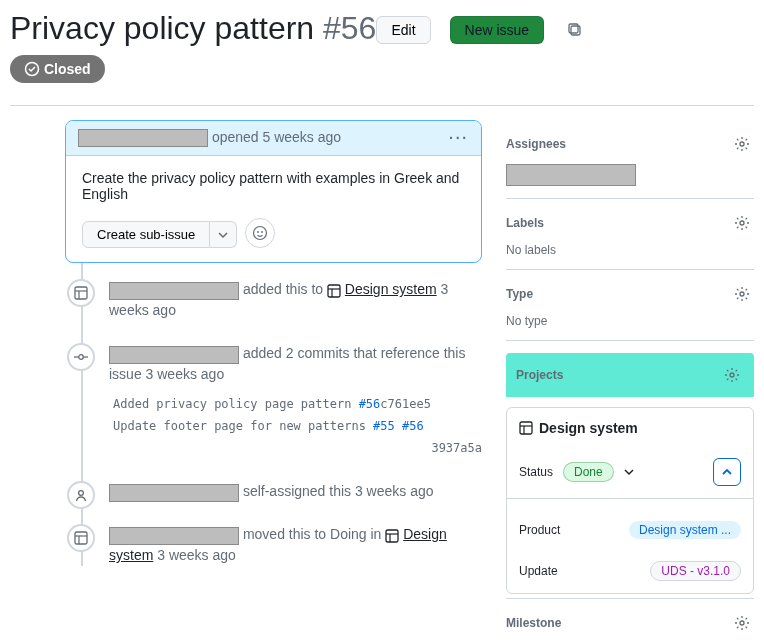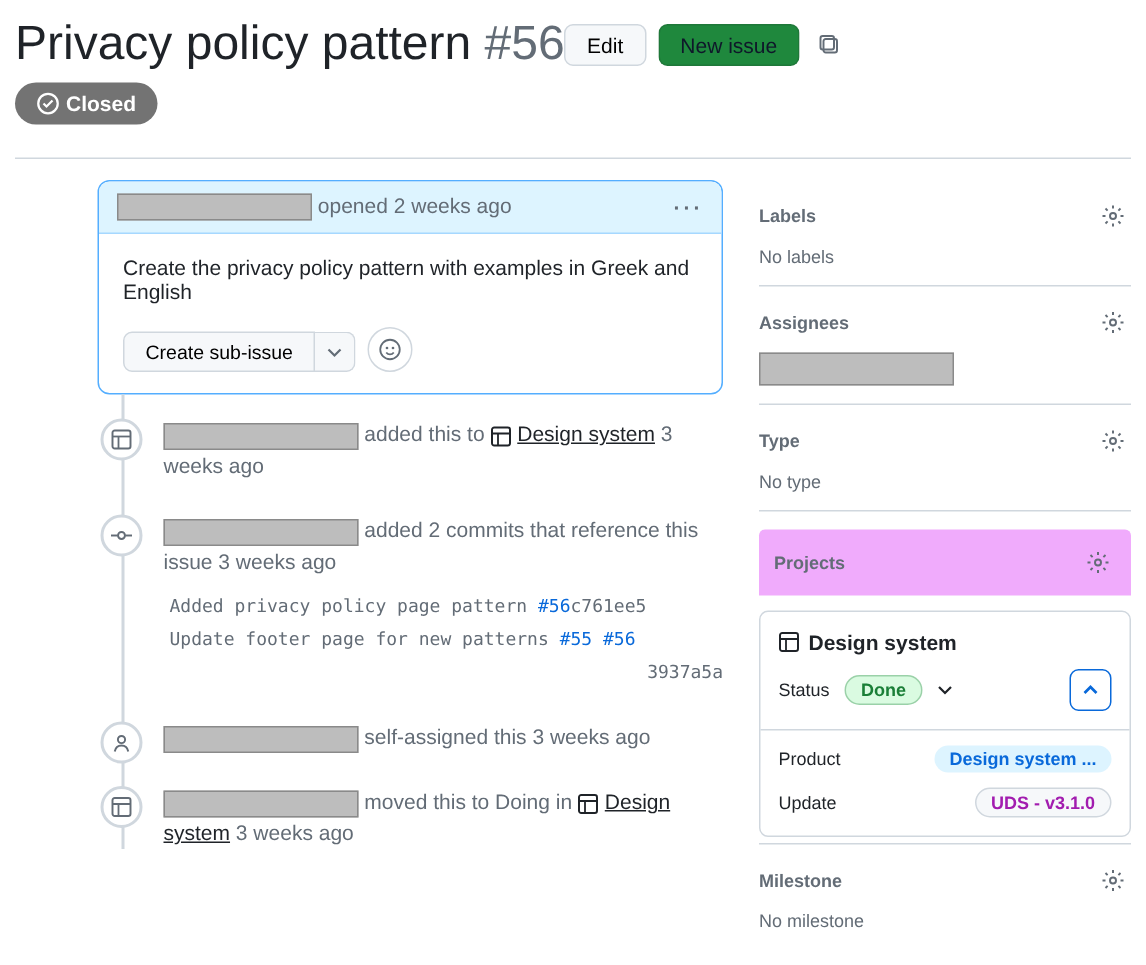--- a/index.html
+++ b/index.html
@@ -18,21 +18,21 @@
   }
   .title-wrap h1 {
     font-size: 32px;
     font-weight: 400;
     margin: 0 0 8px 0;
   }
   .title-wrap .num { color: #636c76; }
   .header-actions {
     display: flex;
     align-items: center;
-    gap: 8px;
+    gap: 19px;
     padding-top: 6px;
   }
   .btn {
     padding: 5px 14px;
     border-radius: 6px;
     font-size: 14px;
     font-weight: 500;
     cursor: pointer;
     border: 1px solid #d0d7de;
     background: #f6f8fa;
@@ -176,39 +176,39 @@
     margin-bottom: 8px;
   }
   .side-val { font-size: 12px; color: #636c76; }
   .proj-card {
     border: 1px solid #d0d7de;
     border-radius: 6px;
     padding: 12px;
     position: relative;
   }
   .proj-name { font-weight:600; font-size:14px; display:flex; align-items:center; gap:6px; }
-  .proj-row { display:flex; align-items:center; justify-content:space-between; margin-top:10px; font-size:12px;}
+  .proj-row { display:flex; align-items:center; justify-content:space-between; margin-top:22px; font-size:12px;}
   .pill {
     display:inline-flex; align-items:center;
     padding: 2px 10px;
     border-radius: 999px;
     font-size: 12px;
-    font-weight: 700;
+    font-weight: 400;
   }
   .pill-done { background:#dafbe1; color:#1a7f37; border:1px solid #1a7f3755;}
   .pill-blue { background:#ddf4ff; color:#0969da; }
   .pill-gray { background:#f6f8fa; color:#a21caf; border:1px solid #d0d7de;}
   .collapse-btn {
     width:28px; height:28px; border:1px solid #0969da; border-radius:6px; background:#fff;
     display:inline-flex; align-items:center; justify-content:center; cursor:pointer; color:#0969da;
   }
   .kebab { letter-spacing:2px; font-weight:bold; cursor:pointer;}
   svg { display:block; }
   .proj-section { padding-bottom: 4px; }
-  .proj-section .side-head { background:#f0abfc; padding:10px; margin:0 0 10px 0; border-radius:4px 4px 0 0;}
+  .proj-section .side-head { background:#5eead4; padding:10px; margin:0 0 10px 0; border-radius:4px 4px 0 0;}
 </style>
 </head>
 <body>
 
 <div class="header">
   <div class="title-wrap">
     <h1>
       <span>Privacy policy pattern</span>
       <span class="num">#56</span>
     </h1>
@@ -233,21 +233,21 @@
 </div>
 
 <hr class="divider">
 
 <div class="layout">
   <div class="main-col">
     <div class="comment-box">
       <div class="comment-head">
         <div>
           <span class="redacted" style="width:130px"></span>
-          <span>opened 2 weeks ago</span>
+          <span>opened 5 weeks ago</span>
         </div>
         <span class="kebab">···</span>
       </div>
       <div class="comment-body">Create the privacy policy pattern with examples in Greek and English</div>
       <div class="comment-actions">
         <div class="btn-group">
           <button class="btn" style="font-size:13px;">Create sub-issue</button>
           <button class="btn">
             <svg width="10" height="10" viewBox="0 0 10 10">
                 <path d="M1 3l4 4 4-4" stroke="#636c76" stroke-width="1.5" fill="none"></path>
@@ -355,42 +355,42 @@
           <span class="link">Design system</span>
           <span> 3 weeks ago</span>
         </div>
       </div>
     </div>
   </div>
 
   <div class="side-col">
     <div class="side-section">
       <div class="side-head">
+        <span>Assignees</span>
+        <span class="icon-btn">
+          <svg width="16" height="16" viewBox="0 0 16 16">
+              <circle cx="8" cy="8" r="2" stroke="#636c76" stroke-width="1.3" fill="none"></circle>
+              <path d="M8 1v2M8 13v2M1 8h2M13 8h2M3 3l1.4 1.4M11.6 11.6L13 13M3 13l1.4-1.4M11.6 4.4L13 3" stroke="#636c76" stroke-width="1.3"></path>
+            </svg>
+        </span>
+      </div>
+      <span class="redacted" style="width:130px; height:22px;"></span>
+    </div>
+
+    <div class="side-section">
+      <div class="side-head">
         <span>Labels</span>
         <span class="icon-btn">
           <svg width="16" height="16" viewBox="0 0 16 16">
               <circle cx="8" cy="8" r="2" stroke="#636c76" stroke-width="1.3" fill="none"></circle>
               <path d="M8 1v2M8 13v2M1 8h2M13 8h2M3 3l1.4 1.4M11.6 11.6L13 13M3 13l1.4-1.4M11.6 4.4L13 3" stroke="#636c76" stroke-width="1.3"></path>
             </svg>
         </span>
       </div>
       <div class="side-val">No labels</div>
-    </div>
-
-    <div class="side-section">
-      <div class="side-head">
-        <span>Assignees</span>
-        <span class="icon-btn">
-          <svg width="16" height="16" viewBox="0 0 16 16">
-              <circle cx="8" cy="8" r="2" stroke="#636c76" stroke-width="1.3" fill="none"></circle>
-              <path d="M8 1v2M8 13v2M1 8h2M13 8h2M3 3l1.4 1.4M11.6 11.6L13 13M3 13l1.4-1.4M11.6 4.4L13 3" stroke="#636c76" stroke-width="1.3"></path>
-            </svg>
-        </span>
-      </div>
-      <span class="redacted" style="width:130px; height:22px;"></span>
     </div>
 
     <div class="side-section">
       <div class="side-head">
         <span>Type</span>
         <span class="icon-btn">
           <svg width="16" height="16" viewBox="0 0 16 16">
               <circle cx="8" cy="8" r="2" stroke="#636c76" stroke-width="1.3" fill="none"></circle>
               <path d="M8 1v2M8 13v2M1 8h2M13 8h2M3 3l1.4 1.4M11.6 11.6L13 13M3 13l1.4-1.4M11.6 4.4L13 3" stroke="#636c76" stroke-width="1.3"></path>
             </svg>

